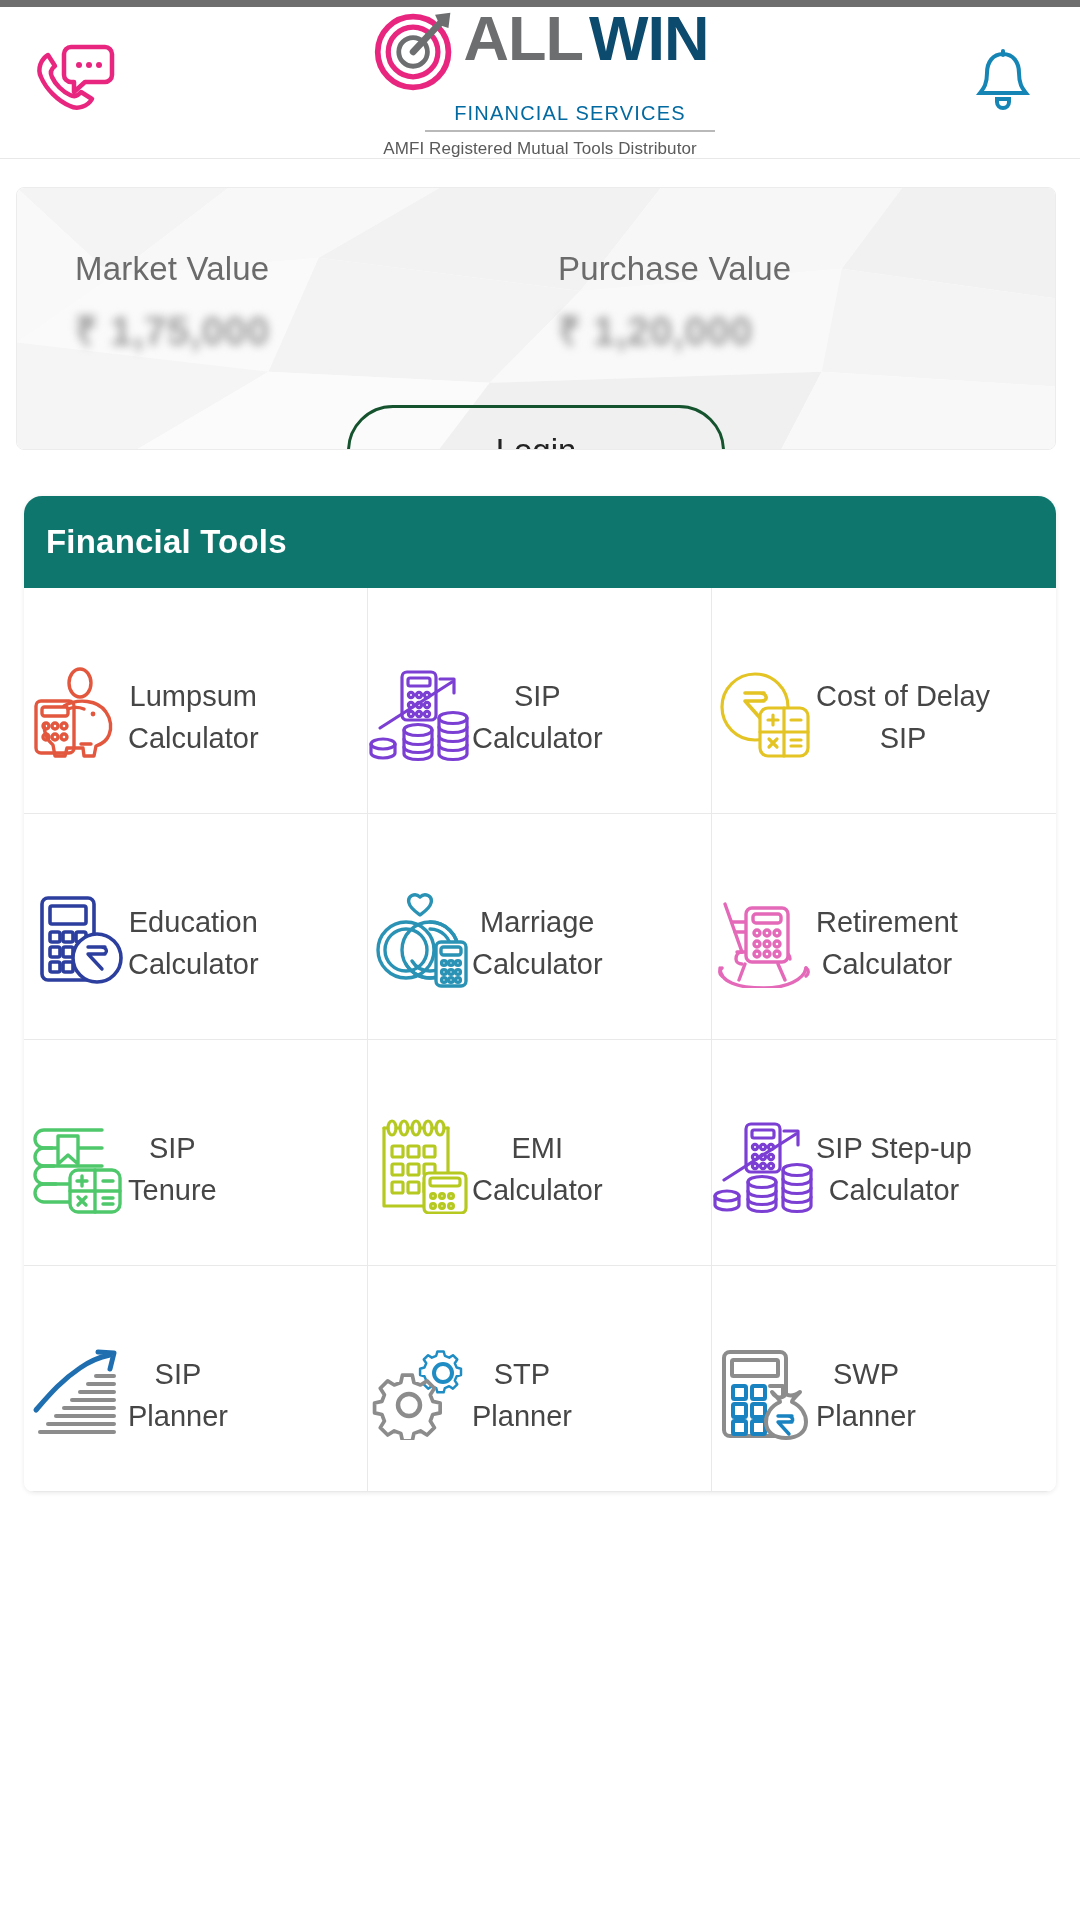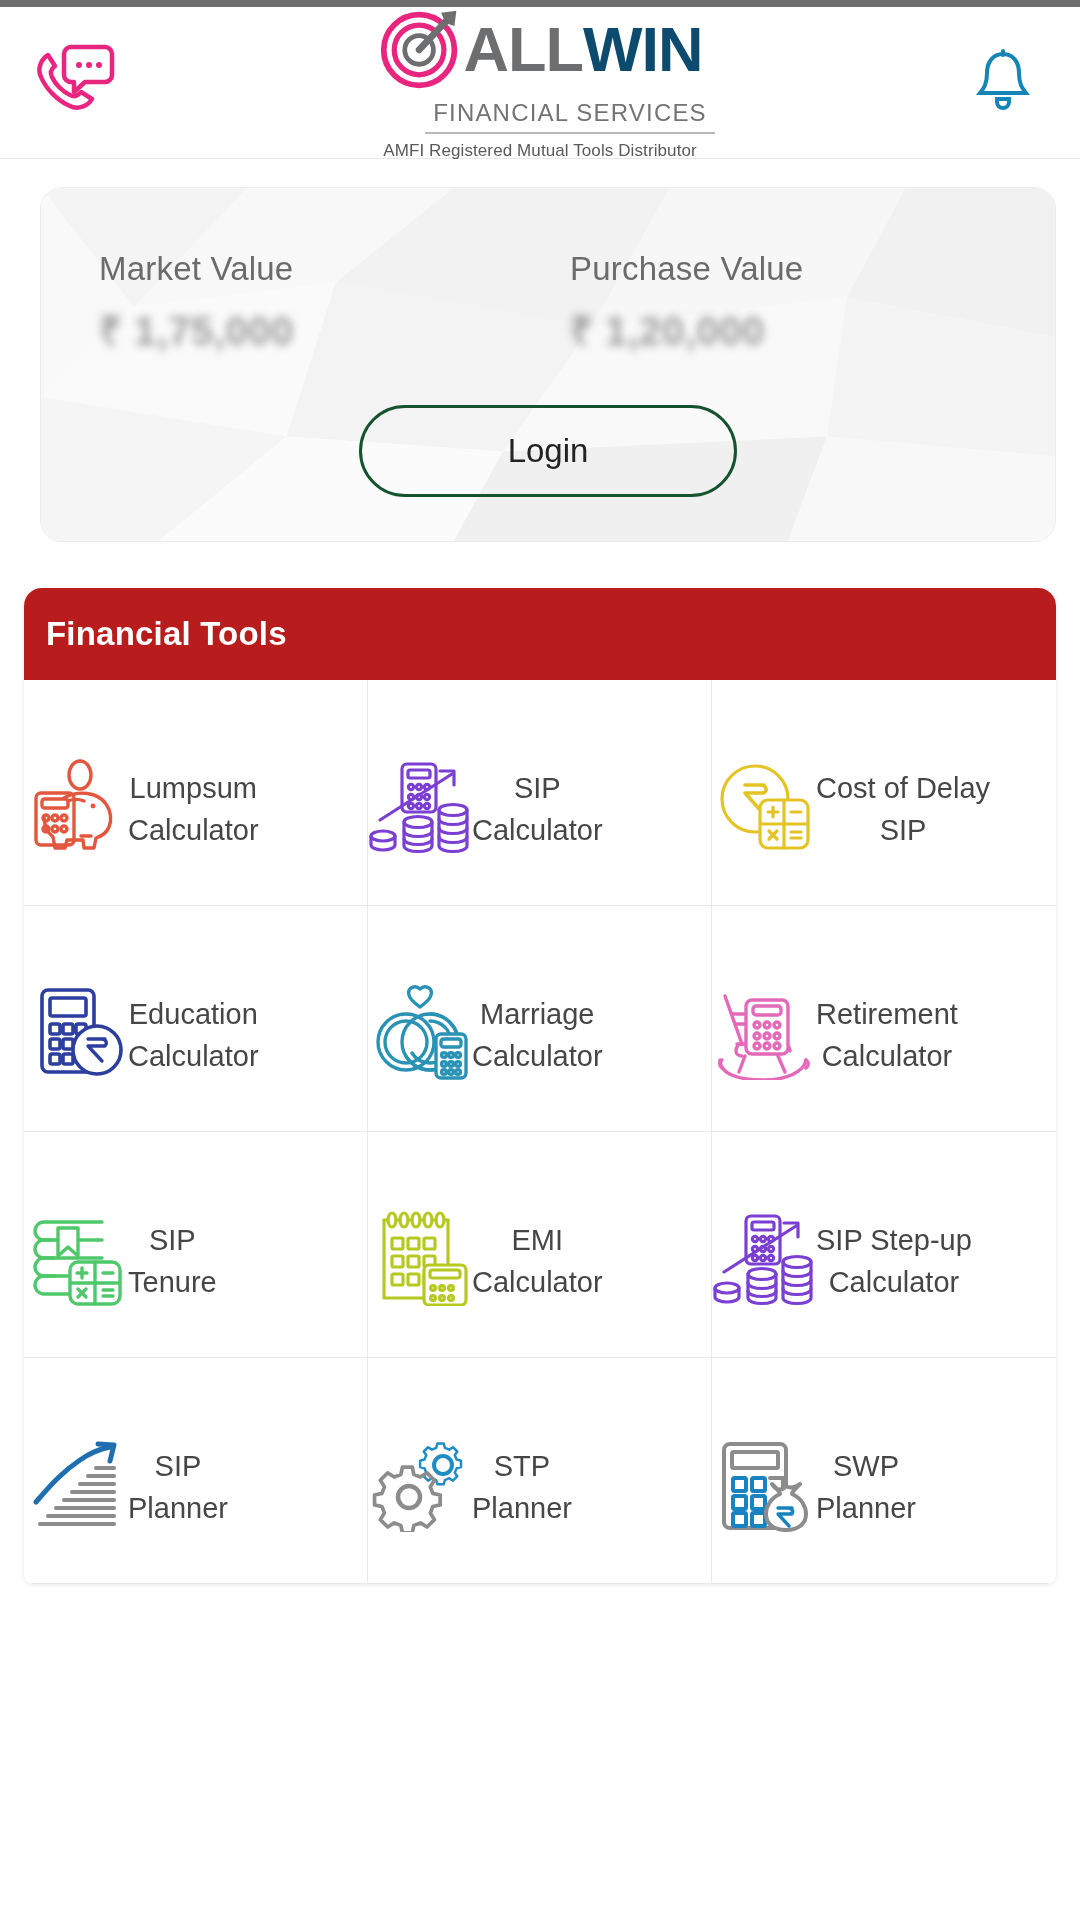--- a/index.html
+++ b/index.html
@@ -26,45 +26,45 @@
   }
   .header-left {
     position:absolute; left:28px; top:50%; transform:translateY(-50%);
     width:92px; height:86px; display:flex; align-items:center; justify-content:center;
   }
   .header-right {
     position:absolute; right:42px; top:50%; transform:translateY(-50%);
     width:70px; height:76px; display:flex; align-items:center; justify-content:center;
   }
   .logo-block { display:flex; flex-direction:column; align-items:center; }
-  .logo-row { display:flex; align-items:center; }
+  .logo-row { display:flex; align-items:flex-start; gap:6px; }
   .logo-word {
     font-family:"Liberation Sans", sans-serif;
     font-size:63px; font-weight:bold; letter-spacing:-1px; line-height:1;
   }
   .logo-all { color:#6d6e70; }
   .logo-win { color:#0c4a6e; }
   .logo-sub {
-    font-size:24px; color:#737373; letter-spacing:1.2px; line-height:1;
+    font-size:20px; color:#0369a1; letter-spacing:1.2px; line-height:1;
     margin-top:6px; margin-left:60px; font-weight:500;
   }
   .logo-rule {
     width:290px; height:2px; background:#b9b9b9; margin:7px 0 0 60px;
   }
   .logo-tag {
     font-size:17px; color:#5a5a5a; margin-top:7px; letter-spacing:.1px;
   }
 
   
   .portfolio-card {
     position:relative;
-    margin:28px 24px 0 40px;
-    height:355px;
+    margin:28px 24px 0 16px;
+    height:263px;
     border:1px solid #ececec;
-    border-radius:22px;
+    border-radius:8px;
     overflow:hidden;
     background:#fbfbfb;
   }
   .poly-bg { position:absolute; inset:0; width:100%; height:100%; }
   .values-row {
     position:relative; display:flex; padding:62px 58px 0 58px; gap:0;
   }
   .value-col { flex:1; }
   .value-col.right { padding-left:44px; }
   .value-label {
@@ -89,21 +89,21 @@
 
   
   .tools-panel {
     margin:46px 24px 0 24px;
     border-radius:18px 18px 10px 10px;
     background:#ffffff;
     box-shadow:0 1px 5px rgba(0,0,0,.09);
     overflow:hidden;
   }
   .tools-header {
-    background:#b91c1c;
+    background:#0f766e;
     color:#ffffff;
     font-size:33px;
     font-weight:bold;
     padding:27px 0 27px 22px;
     letter-spacing:.2px;
   }
   .tools-grid {
     display:grid;
     grid-template-columns:repeat(3,1fr);
   }

